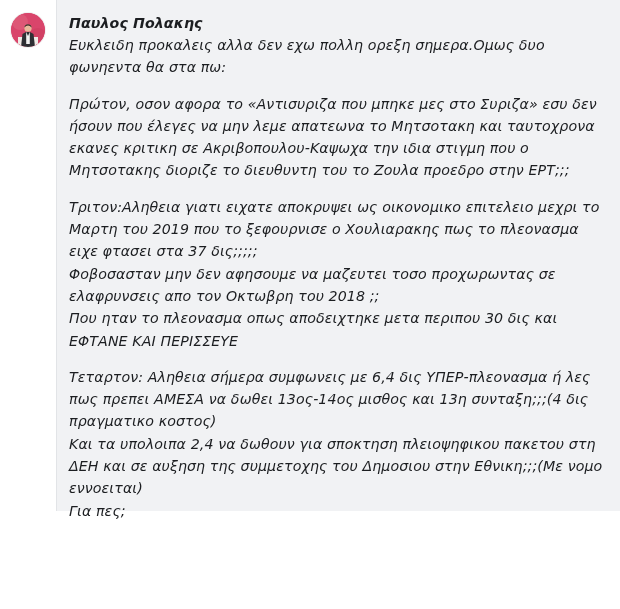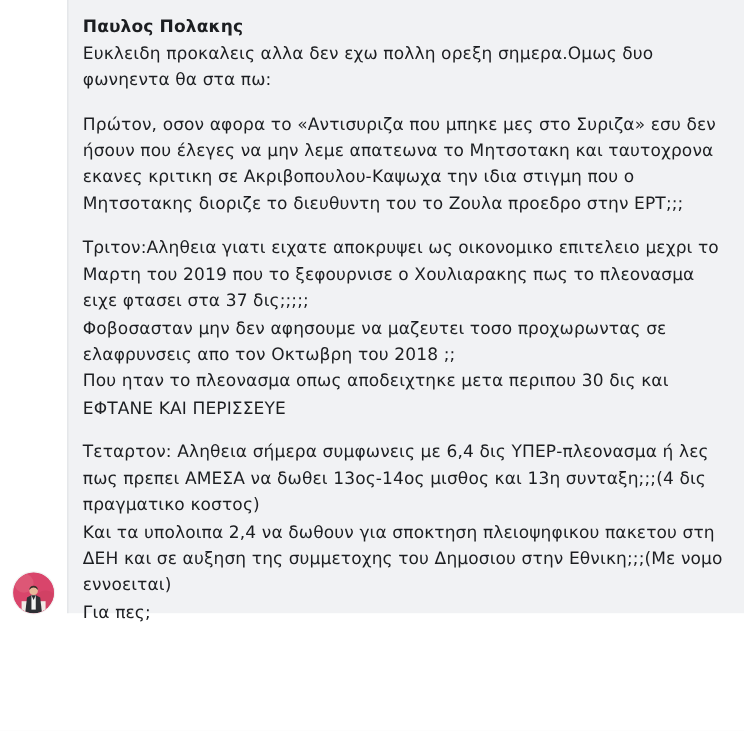--- a/index.html
+++ b/index.html
@@ -15,21 +15,22 @@
   }
 
   .post {
     position: relative;
     width: 620px;
     height: 511px;
     box-sizing: border-box;
     background: #ffffff;
     display: flex;
     flex-direction: row;
-    align-items: flex-end;
+    align-items: flex-start;
+    font-style: italic;
   }
 
   
   .avatar-col {
     width: 56px;
     flex: 0 0 56px;
     padding-top: 13px;
     padding-left: 11px;
     box-sizing: border-box;
     background: #ffffff;

